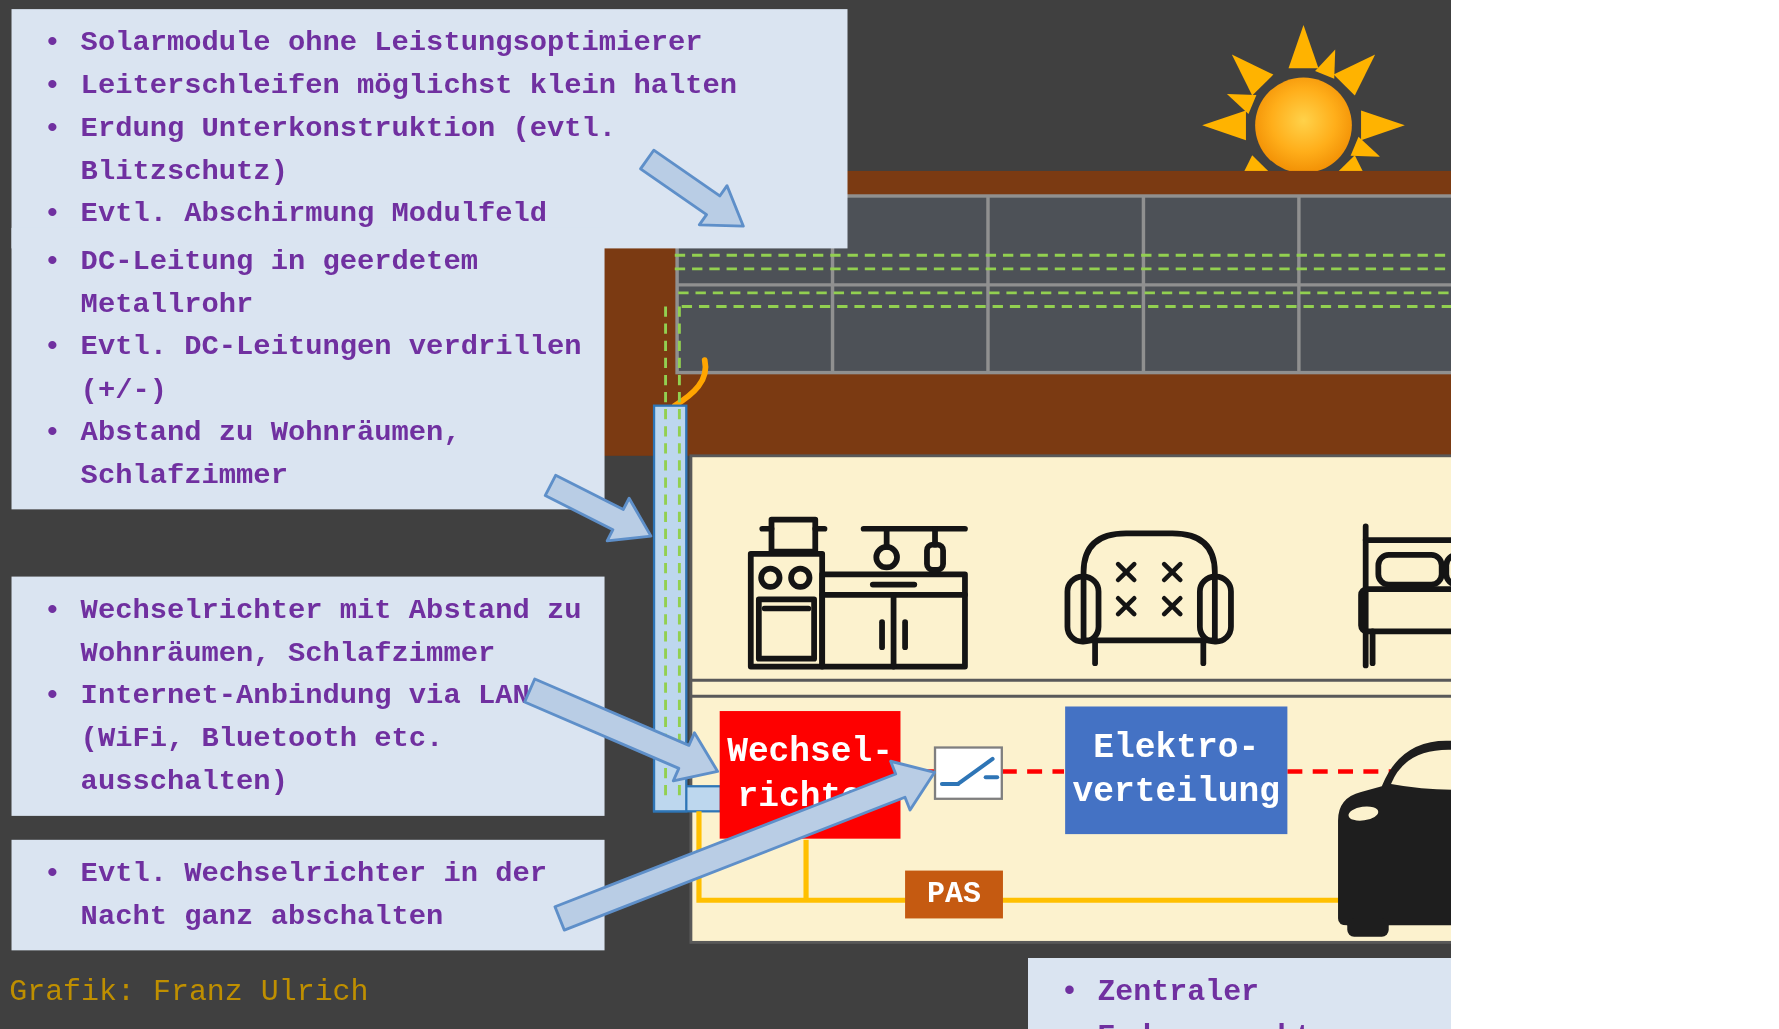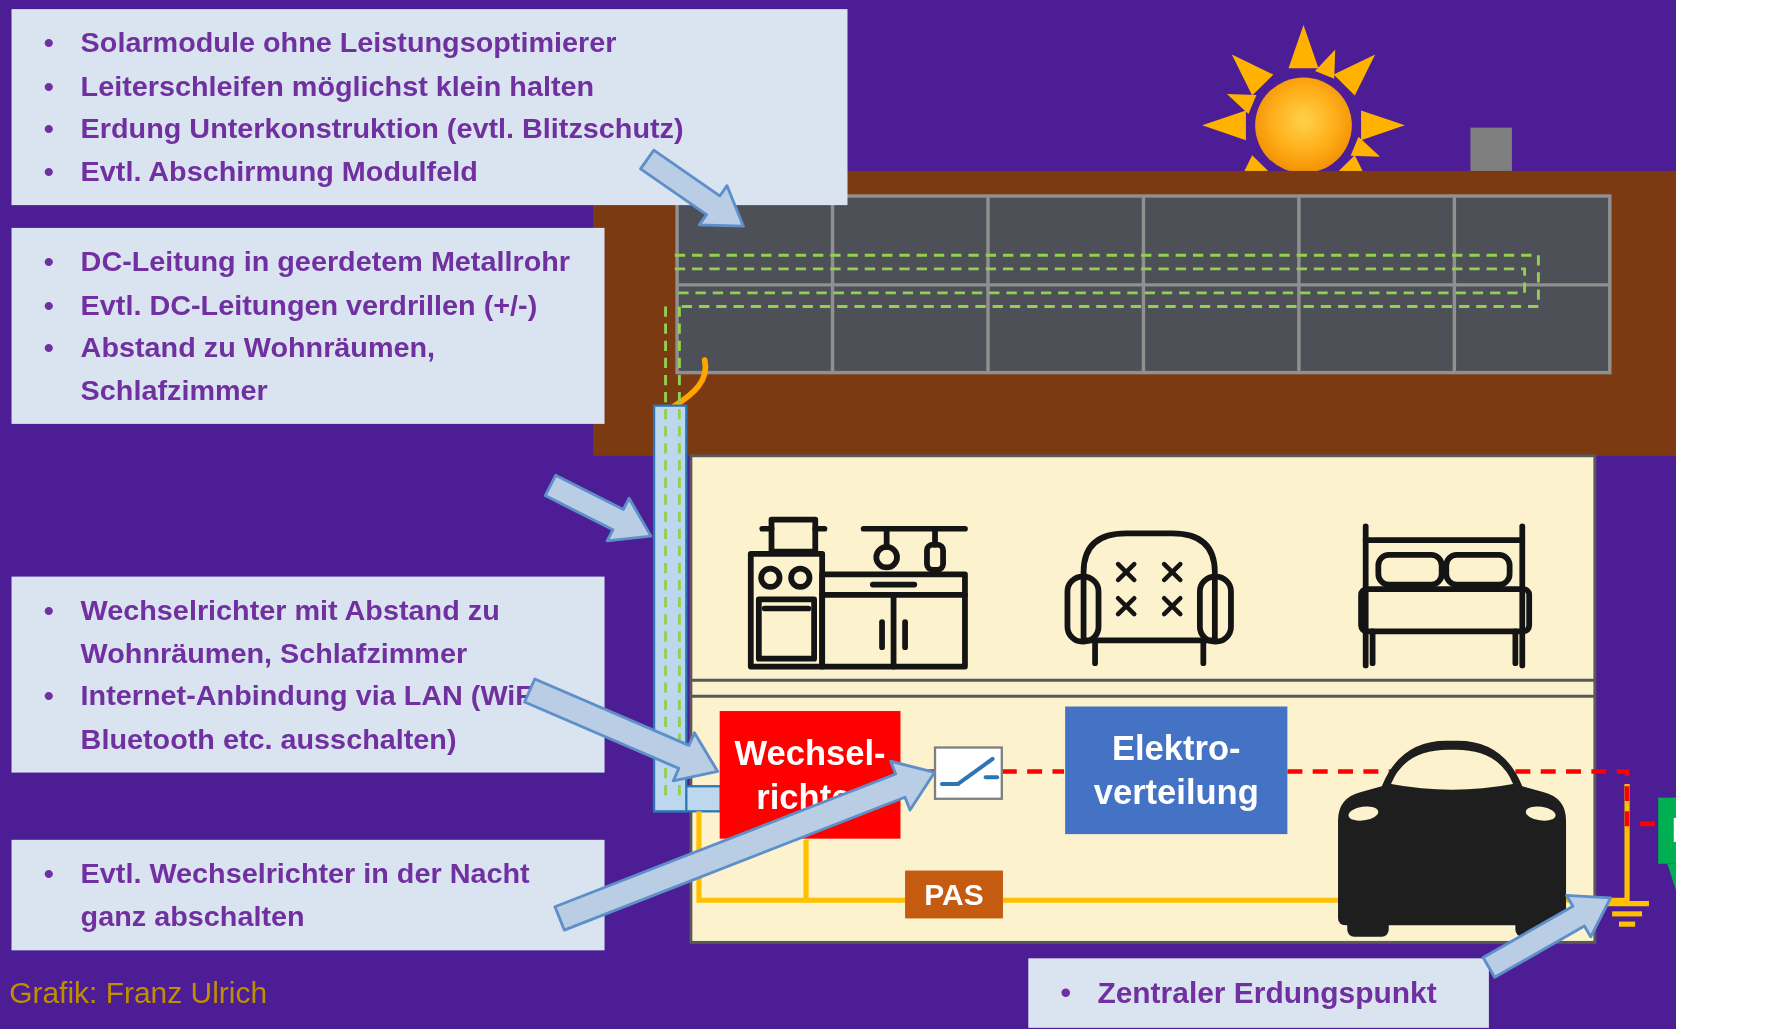--- a/index.html
+++ b/index.html
@@ -1,18 +1,18 @@
 <!DOCTYPE html>
 <html><head>
 <meta charset="utf-8">
 <style>
   * { margin:0; padding:0; box-sizing:border-box; }
   html,body { width:1779px; height:1029px; background:#ffffff;
               font-family:"Liberation Sans", sans-serif; }
-  .viewport { position:relative; width:1676px; height:1029px; overflow:hidden; background:#4c1d95; }
+  .viewport { position:relative; width:1451px; height:1029px; overflow:hidden; background:#404040;font-family:Liberation Mono, monospace; }
   
   .stage { position:absolute; left:0; top:0; width:1545px; height:903px;
            transform:scale(1.1515,1.1395); transform-origin:0 0; }
   .layer { position:absolute; left:0; top:0; }
   svg.arrows { pointer-events:none; }
 
   .note-box { position:absolute; background:#DAE4F1; color:#7030A0;
               font-weight:bold; font-size:25px; line-height:1.5;
               padding:11px 14px 11px 16px; }
   .note-item { position:relative; padding-left:44px; }

